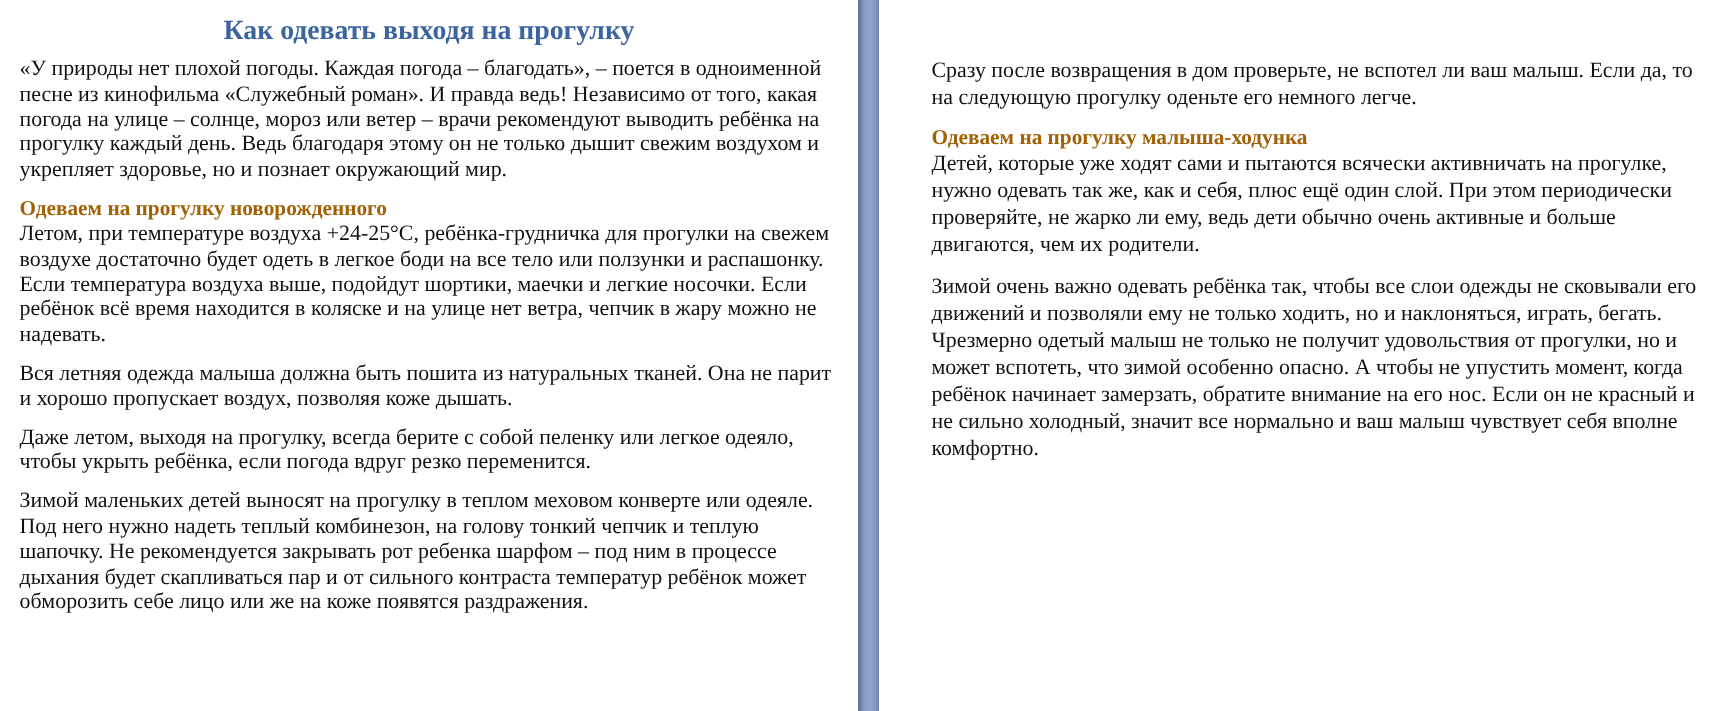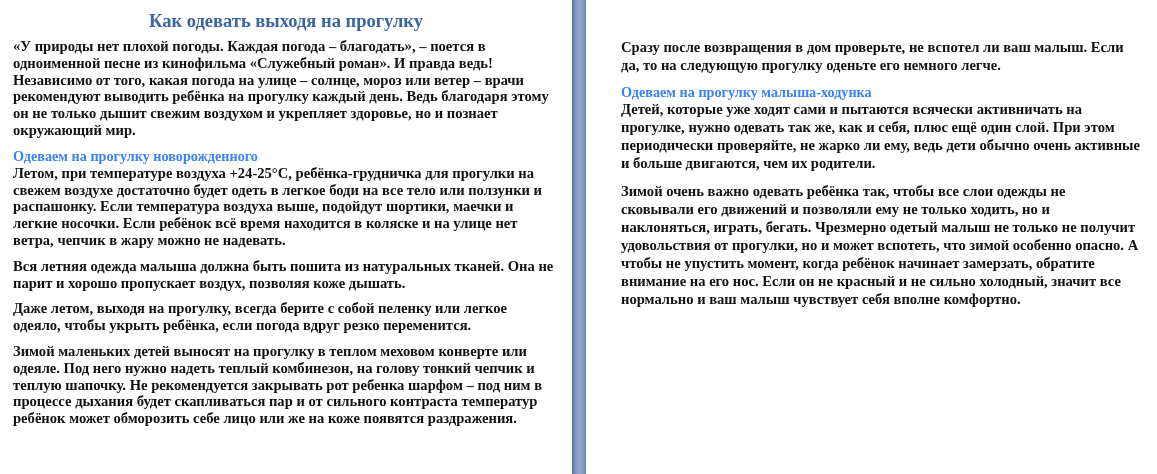--- a/index.html
+++ b/index.html
@@ -19,24 +19,24 @@
   }
   .title {
     position: absolute; left: 0; width: 572px; top: 10px;
     text-align: center;
     font-size: 18.5px; font-weight: bold; color: #3b64a0;
     line-height: 22px; margin: 0;
   }
   .col { position: absolute; font-size: 14.6px; line-height: 16.8px; }
   .col-left { left: 13px; top: 38px; width: 545px; }
   .col-right { left: 621px; top: 38px; width: 520px; line-height: 18px; }
-  p { margin: 0 0 9px 0; font-weight: bold; }
+  p { margin: 0 0 9px 0; }
   .col-right p { margin: 0 0 10px 0; }
   .h2 {
-    font-size: 14.2px; font-weight: bold; color: #3b82f6;
+    font-size: 14.2px; font-weight: bold; color: #a16207;
     margin: 0; line-height: 17px;
   }
   .col-right .h2 { line-height: 16px; }
 </style>
 </head>
 <body>
 
 <div class="page page-left">
   <h1 class="title">Как одевать выходя на прогулку</h1>
   <div class="col col-left">

